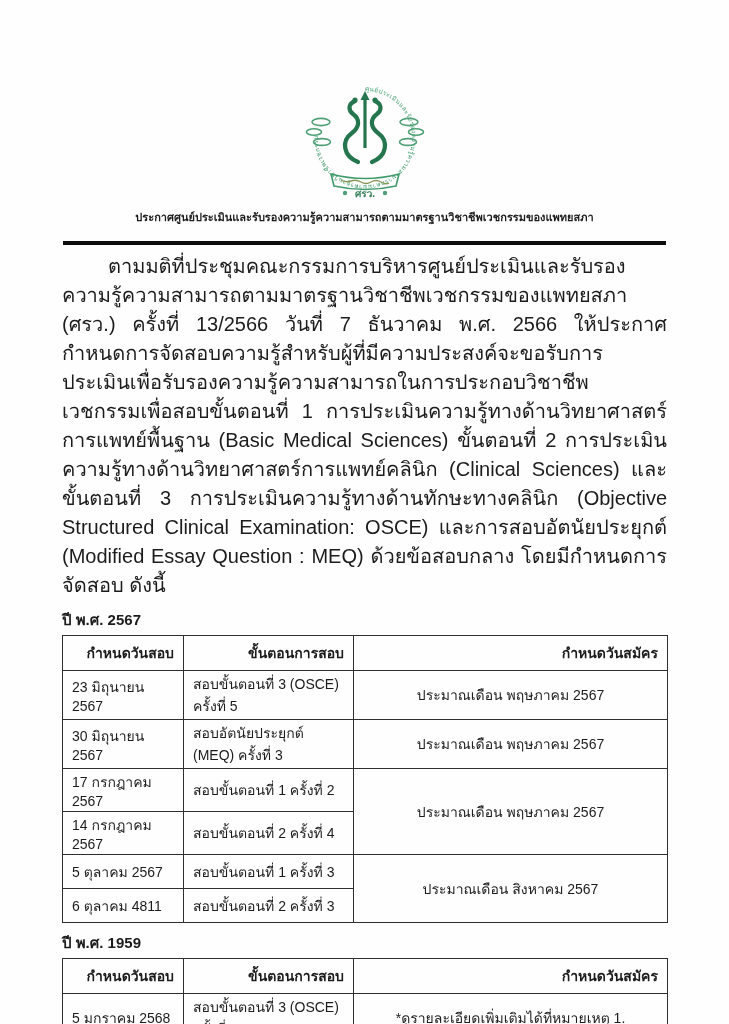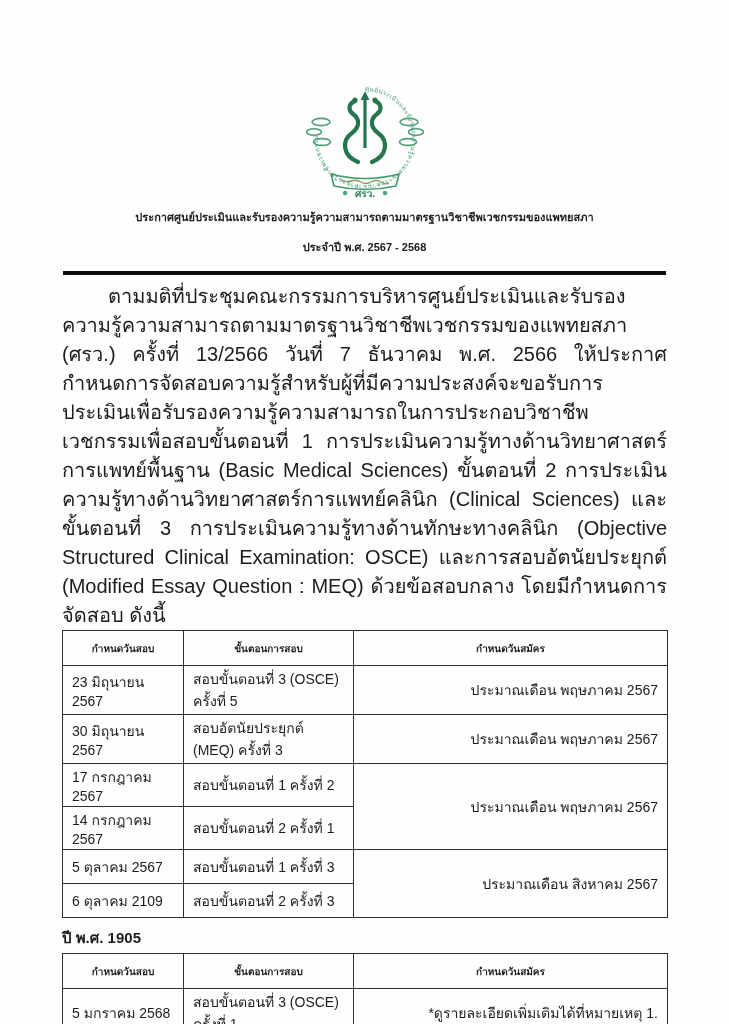--- a/index.html
+++ b/index.html
@@ -47,29 +47,29 @@
     font-size:14px;
   }
   table.schedule th, table.schedule td{
     border:1.8px solid #2e2e2e;
     padding:2px 9px;
     height:29px;
     vertical-align:middle;
     overflow:hidden;
   }
   table.schedule th{
-    font-size:10px;
+    font-size:14px;
     font-weight:bold;
-    text-align:center;
+    text-align:right;
     height:30px;
     margin-left:28px;
   }
   td.c-date{text-align:left;}
   td.c-step{text-align:left;margin-top:40px;}
-  td.c-reg{text-align:right;}
+  td.c-reg{text-align:center;}
   col.w-date{width:121px;}
   col.w-step{width:170px;}
   col.w-reg{width:314px;}
 </style>
 </head>
 <body>
 
 <div class="page">
 
   <div class="logo-wrap">
@@ -117,27 +117,27 @@
       <g>
         <circle cx="66" cy="115" r="2.2" fill="#4fa076"></circle>
         <text x="86" y="118.5" text-anchor="middle" font-size="10" font-weight="bold" fill="#2f7d55">ศรว.</text>
         <circle cx="106" cy="115" r="2.2" fill="#4fa076"></circle>
       </g>
     </svg>
   </div>
 
   <div class="title-block">
     <div>ประกาศศูนย์ประเมินและรับรองความรู้ความสามารถตามมาตรฐานวิชาชีพเวชกรรมของแพทยสภา</div>
-    <div>ประจำปี พ.ศ. 2567 - 2568</div>
   </div>
 
   <div class="rule"></div>
 
   <p class="body-par">ตามมติที่ประชุมคณะกรรมการบริหารศูนย์ประเมินและรับรองความรู้ความสามารถตามมาตรฐานวิชาชีพเวชกรรมของแพทยสภา (ศรว.) ครั้งที่ 13/2566 วันที่ 7 ธันวาคม พ.ศ. 2566 ให้ประกาศกำหนดการจัดสอบความรู้สำหรับผู้ที่มีความประสงค์จะขอรับการประเมินเพื่อรับรองความรู้ความสามารถในการประกอบวิชาชีพเวชกรรมเพื่อสอบขั้นตอนที่ 1 การประเมินความรู้ทางด้านวิทยาศาสตร์การแพทย์พื้นฐาน (Basic Medical Sciences) ขั้นตอนที่ 2 การประเมินความรู้ทางด้านวิทยาศาสตร์การแพทย์คลินิก (Clinical Sciences) และขั้นตอนที่ 3 การประเมินความรู้ทางด้านทักษะทางคลินิก (Objective Structured Clinical Examination: OSCE) และการสอบอัตนัยประยุกต์ (Modified Essay Question : MEQ) ด้วยข้อสอบกลาง โดยมีกำหนดการจัดสอบ ดังนี้</p>
 
+  <div class="year-label">ปี พ.ศ. 2567</div>
   <table class="schedule">
     <colgroup>
         <col class="w-date">
         <col class="w-step">
         <col class="w-reg">
       </colgroup>
     <thead>
       <tr>
         <th>กำหนดวันสอบ</th>
         <th>ขั้นตอนการสอบ</th>
@@ -155,35 +155,35 @@
         <td class="c-step">สอบอัตนัยประยุกต์ (MEQ) ครั้งที่ 3</td>
         <td class="c-reg">ประมาณเดือน พฤษภาคม 2567</td>
       </tr>
       <tr>
         <td class="c-date">17 กรกฎาคม 2567</td>
         <td class="c-step">สอบขั้นตอนที่ 1 ครั้งที่ 2</td>
         <td class="c-reg" rowspan="2">ประมาณเดือน พฤษภาคม 2567</td>
       </tr>
       <tr>
         <td class="c-date">14 กรกฎาคม 2567</td>
-        <td class="c-step">สอบขั้นตอนที่ 2 ครั้งที่ 1</td>
+        <td class="c-step">สอบขั้นตอนที่ 2 ครั้งที่ 4</td>
       </tr>
       <tr>
         <td class="c-date">5 ตุลาคม 2567</td>
         <td class="c-step">สอบขั้นตอนที่ 1 ครั้งที่ 3</td>
         <td class="c-reg" rowspan="2">ประมาณเดือน สิงหาคม 2567</td>
       </tr>
       <tr>
-        <td class="c-date">6 ตุลาคม 2109</td>
+        <td class="c-date">6 ตุลาคม 4811</td>
         <td class="c-step">สอบขั้นตอนที่ 2 ครั้งที่ 3</td>
       </tr>
     </tbody>
   </table>
 
-  <div class="year-label">ปี พ.ศ. 1905</div>
+  <div class="year-label">ปี พ.ศ. 1959</div>
   <table class="schedule">
     <colgroup>
         <col class="w-date">
         <col class="w-step">
         <col class="w-reg">
       </colgroup>
     <thead>
       <tr>
         <th>กำหนดวันสอบ</th>
         <th>ขั้นตอนการสอบ</th>

